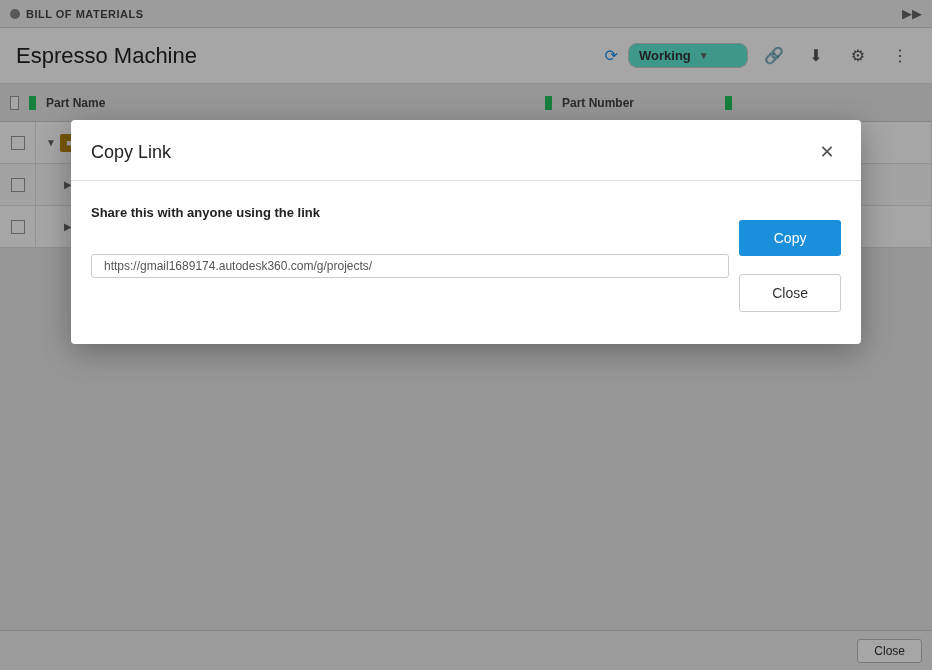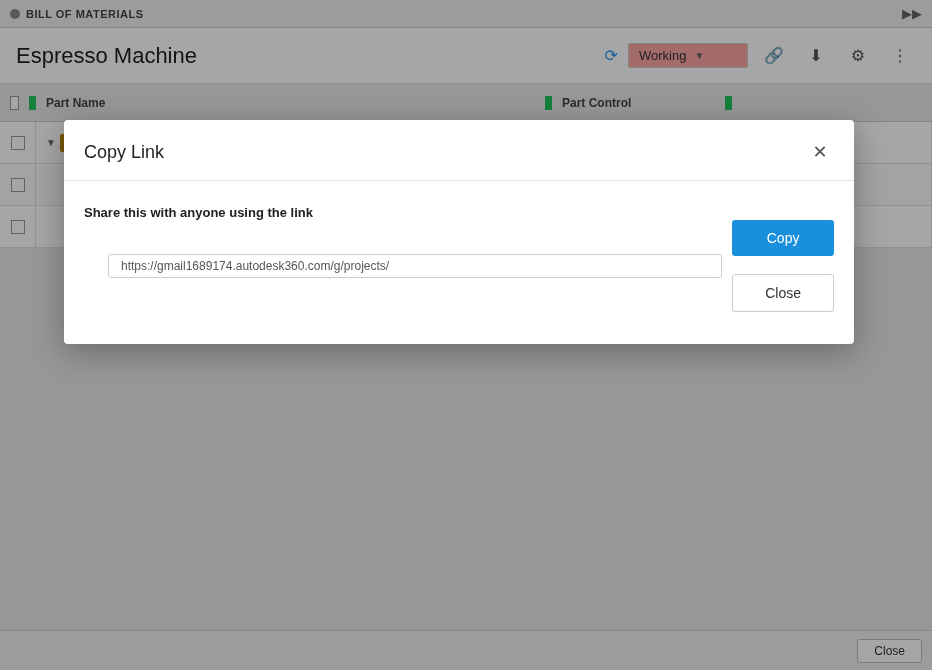--- a/index.html
+++ b/index.html
@@ -67,28 +67,29 @@
       border-radius: 3px;
       color: #555;
       font-size: 16px;
       border: none;
       background: transparent;
     }
     .working-dropdown {
       display: flex;
       align-items: center;
       border: 1px solid #ccc;
-      border-radius: 2px;
+      border-radius: 9px;
       padding: 4px 10px;
-      background: #fca5a5;
+      background: #5eead4;
       cursor: pointer;
       gap: 8px;
       font-size: 13px;
       color: #333;
       min-width: 120px;
+      font-weight: bold;
     }
     .working-dropdown .arrow { color: #666; font-size: 10px; }
 
     
     .table-area {
       background: #f5f5f5;
       width: 100%;
       overflow: hidden;
     }
     .table-header {
@@ -187,21 +188,21 @@
 
     
     .modal {
       background: #fff;
       border-radius: 4px;
       box-shadow: 0 8px 32px rgba(0,0,0,0.3);
       width: 790px;
       padding: 0;
       position: absolute;
       top: 120px;
-      left: 64px;
+      left: 71px;
     }
     .modal-header {
       display: flex;
       align-items: center;
       justify-content: space-between;
       padding: 18px 20px 14px 20px;
       border-bottom: 1px solid #e0e0e0;
     }
     .modal-title {
       font-size: 18px;
@@ -237,21 +238,20 @@
     }
     .link-input {
       flex: 1;
       border: 1px solid #ccc;
       border-radius: 3px;
       padding: 4px 12px;
       font-size: 12px;
       color: #555;
       background: #fff;
       outline: none;
-      margin-left: 24px;
     }
     .copy-btn {
       background: #1a8fdc;
       color: #fff;
       border: none;
       border-radius: 3px;
       padding: 10px 32px;
       font-size: 14px;
       cursor: pointer;
       white-space: nowrap;
@@ -324,21 +324,21 @@
   <button class="header-icon-btn">⚙</button>
   <button class="header-icon-btn">⋮</button>
 </div>
 
 <div class="table-area">
   <div class="table-header">
     <div class="table-header-cell checkbox-cell">
       <div class="checkbox"></div>
     </div>
     <div class="table-header-cell">Part Name</div>
-    <div class="table-header-cell">Part Control</div>
+    <div class="table-header-cell">Part Number</div>
   </div>
 
   <div class="table-row">
     <div class="table-cell checkbox-cell">
       <div class="checkbox"></div>
     </div>
     <div class="table-cell">
       <span class="expand-arrow">▼</span>
       <div class="row-icon" style="font-size:9px;color:#fff;">■</div>
       <span>Espresso Machine</span>

